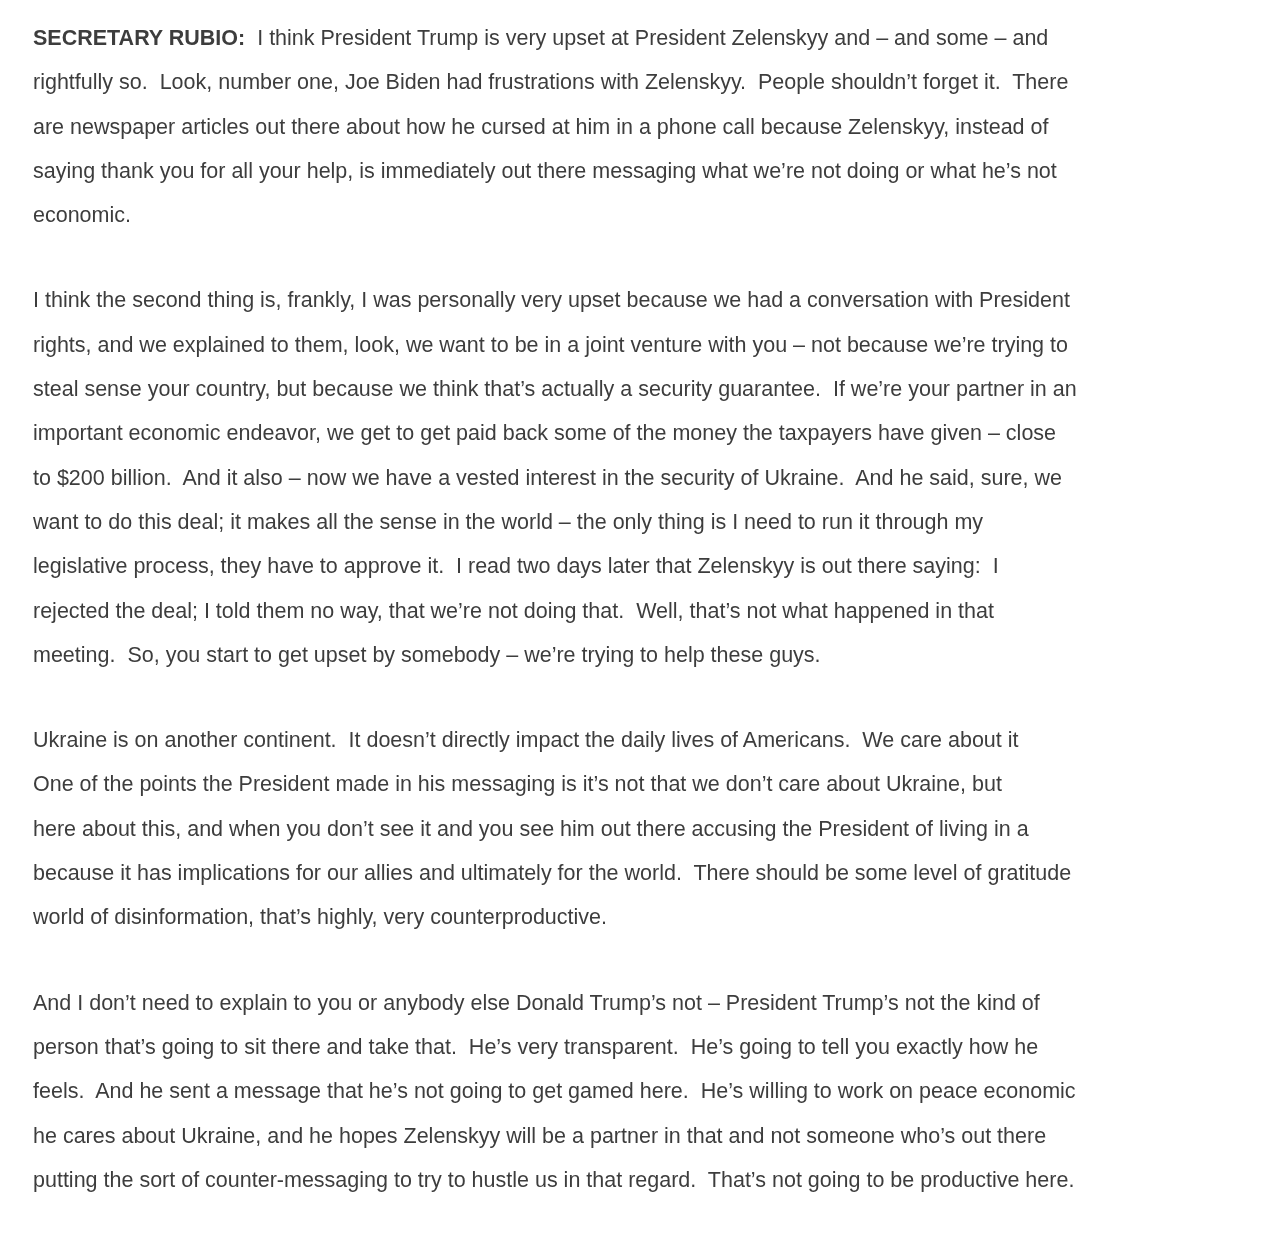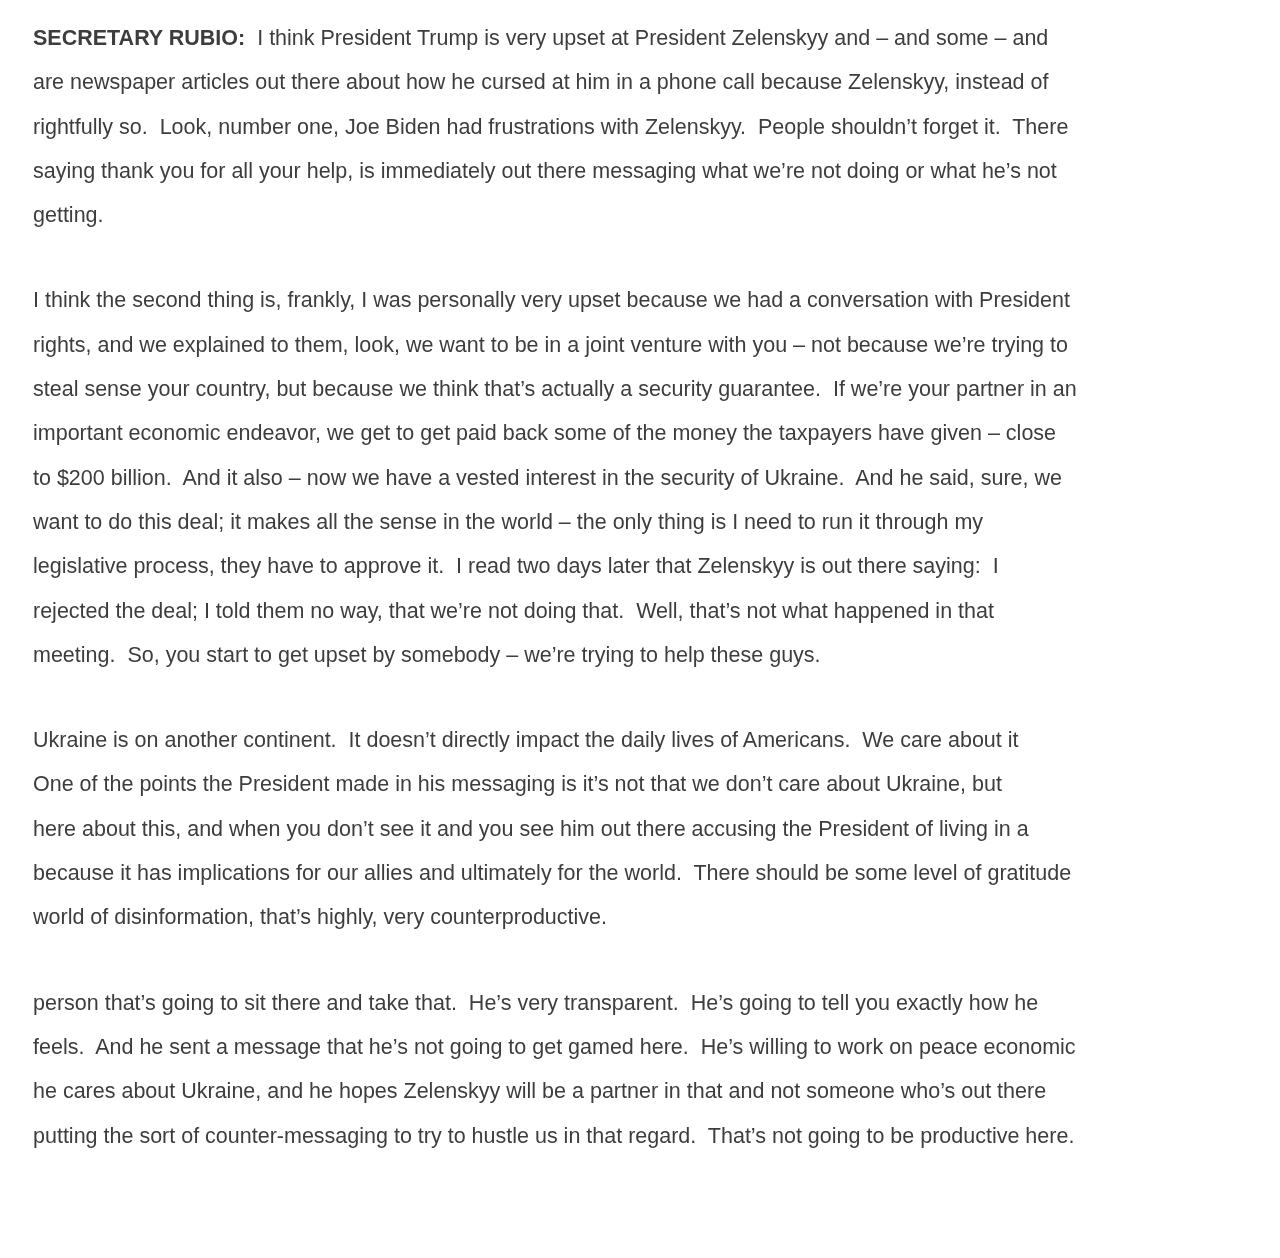--- a/index.html
+++ b/index.html
@@ -33,24 +33,24 @@
     margin-top: 27px;
   }
 </style>
 </head>
 <body>
 
 <div class="doc">
 
   <div class="para">
     <div class="line"><span class="speaker">SECRETARY RUBIO:</span><span>  I think President Trump is very upset at President Zelenskyy and – and some – and</span></div>
+    <div class="line">rightfully so.  Look, number one, Joe Biden had frustrations with Zelenskyy.  People shouldn’t forget it.  There</div>
     <div class="line">are newspaper articles out there about how he cursed at him in a phone call because Zelenskyy, instead of</div>
-    <div class="line">rightfully so.  Look, number one, Joe Biden had frustrations with Zelenskyy.  People shouldn’t forget it.  There</div>
     <div class="line">saying thank you for all your help, is immediately out there messaging what we’re not doing or what he’s not</div>
-    <div class="line">getting.</div>
+    <div class="line">economic.</div>
   </div>
 
   <div class="para">
     <div class="line">I think the second thing is, frankly, I was personally very upset because we had a conversation with President</div>
     <div class="line">rights, and we explained to them, look, we want to be in a joint venture with you – not because we’re trying to</div>
     <div class="line">steal sense your country, but because we think that’s actually a security guarantee.  If we’re your partner in an</div>
     <div class="line">important economic endeavor, we get to get paid back some of the money the taxpayers have given – close</div>
     <div class="line">to $200 billion.  And it also – now we have a vested interest in the security of Ukraine.  And he said, sure, we</div>
     <div class="line">want to do this deal; it makes all the sense in the world – the only thing is I need to run it through my</div>
     <div class="line">legislative process, they have to approve it.  I read two days later that Zelenskyy is out there saying:  I</div>
@@ -60,19 +60,20 @@
 
   <div class="para">
     <div class="line">Ukraine is on another continent.  It doesn’t directly impact the daily lives of Americans.  We care about it</div>
     <div class="line">One of the points the President made in his messaging is it’s not that we don’t care about Ukraine, but</div>
     <div class="line">here about this, and when you don’t see it and you see him out there accusing the President of living in a</div>
     <div class="line">because it has implications for our allies and ultimately for the world.  There should be some level of gratitude</div>
     <div class="line">world of disinformation, that’s highly, very counterproductive.</div>
   </div>
 
   <div class="para">
+    <div class="line">And I don’t need to explain to you or anybody else Donald Trump’s not – President Trump’s not the kind of</div>
     <div class="line">person that’s going to sit there and take that.  He’s very transparent.  He’s going to tell you exactly how he</div>
     <div class="line">feels.  And he sent a message that he’s not going to get gamed here.  He’s willing to work on peace economic</div>
     <div class="line">he cares about Ukraine, and he hopes Zelenskyy will be a partner in that and not someone who’s out there</div>
     <div class="line">putting the sort of counter-messaging to try to hustle us in that regard.  That’s not going to be productive here.</div>
   </div>
 
 </div>
 
 </body></html>

